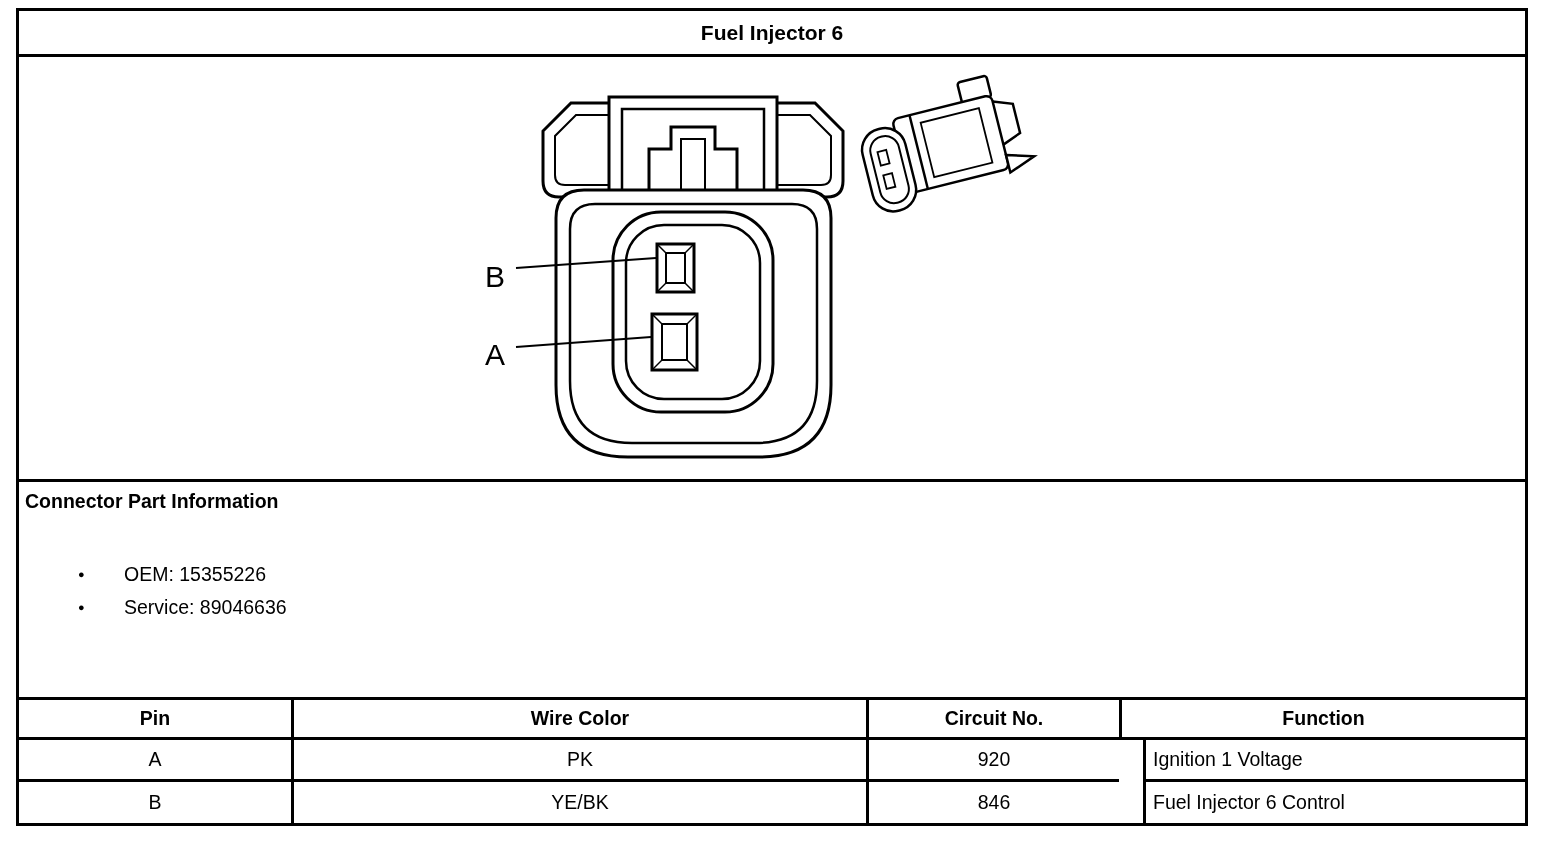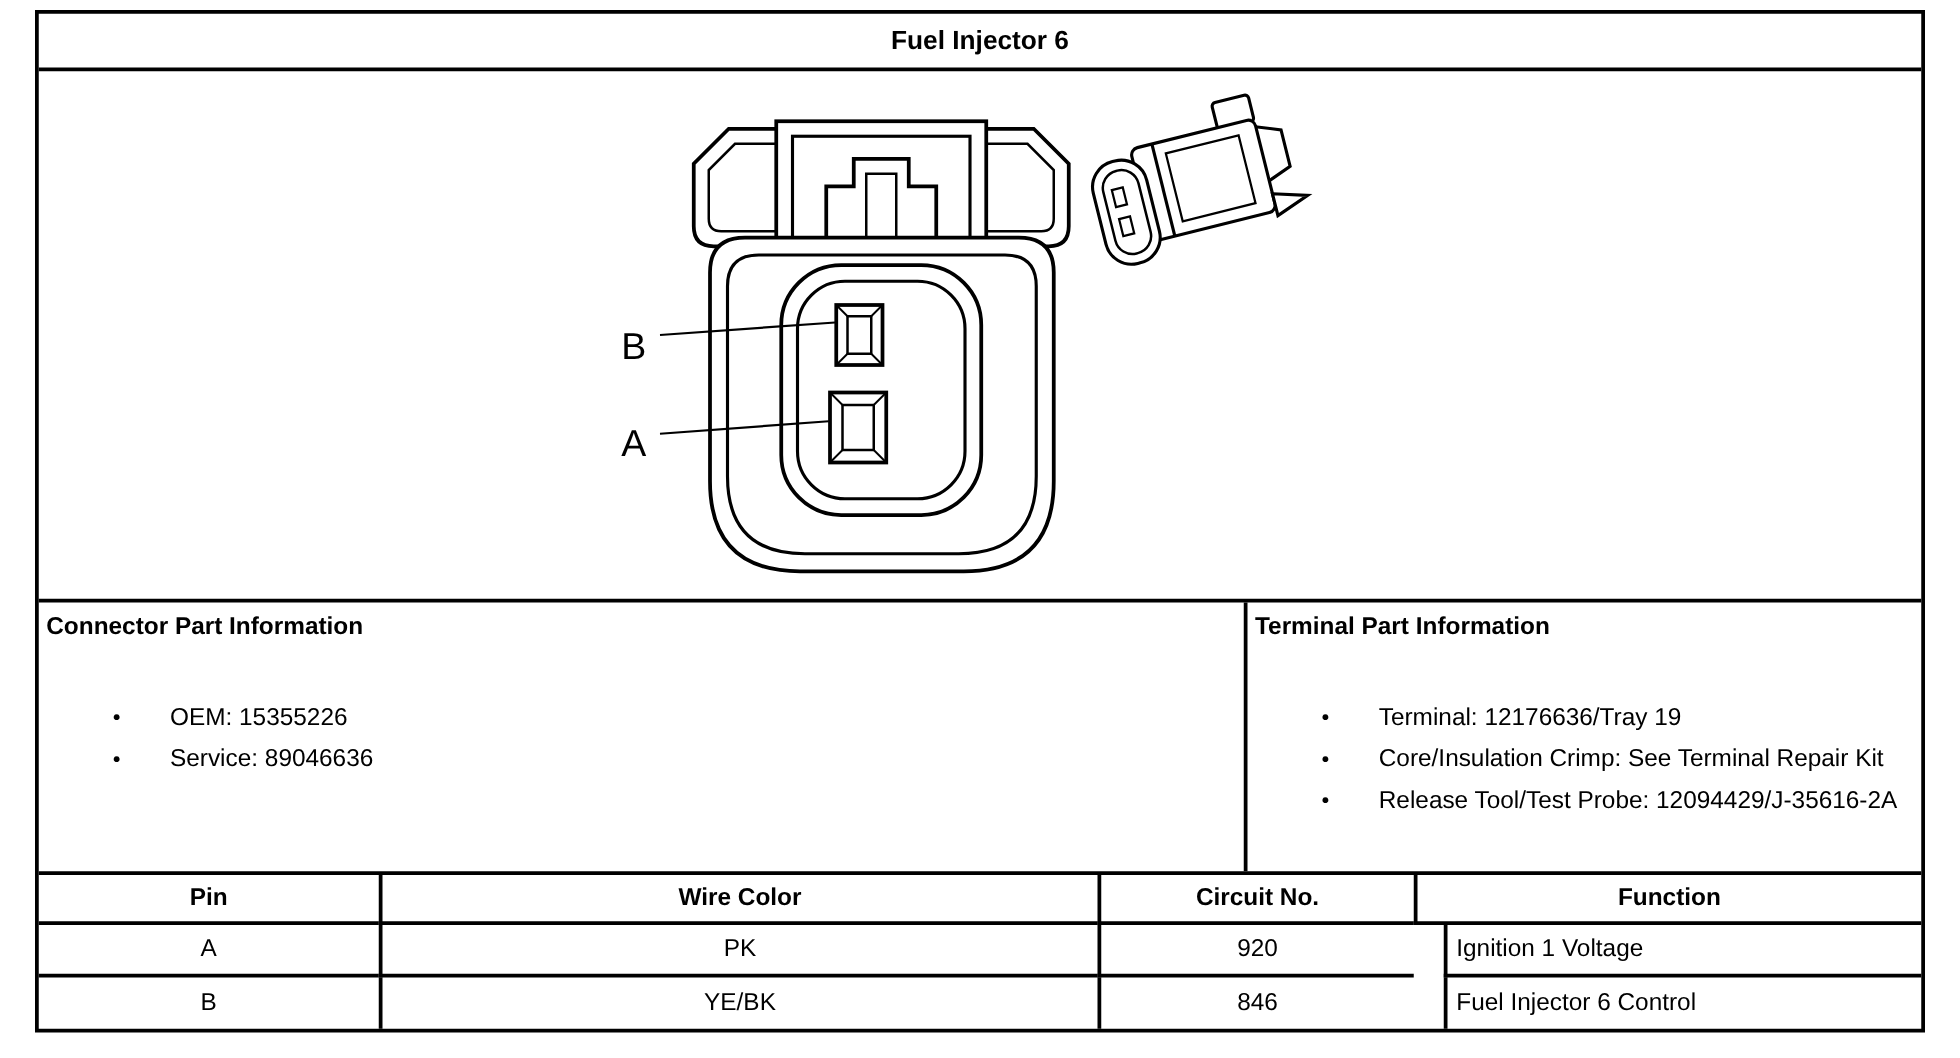--- a/index.html
+++ b/index.html
@@ -4,21 +4,21 @@
 <style>
   * { margin: 0; padding: 0; box-sizing: border-box; }
   html, body { width: 1568px; height: 846px; background: #ffffff; }
   body {
     position: relative;
     font-family: "Liberation Sans", sans-serif;
     color: #000000;
   }
   .doc {
     position: absolute;
-    left: 28px;
+    left: 16px;
     top: 8px;
     width: 1512px;
     height: 818px;
     border: 3px solid #000;
     background: #fff;
   }
   .title-row {
     height: 46px;
     border-bottom: 3px solid #000;
     display: flex;
@@ -160,28 +160,20 @@
   <div class="info-row">
 
     <div class="info-cell left">
       <div class="info-heading">Connector Part Information</div>
       <ul class="bullets">
         <li>OEM: 15355226</li>
         <li>Service: 89046636</li>
       </ul>
     </div>
 
-    <div class="info-cell right">
-      <div class="info-heading">Terminal Part Information</div>
-      <ul class="bullets">
-        <li>Terminal: 12176636/Tray 19</li>
-        <li>Core/Insulation Crimp: See Terminal Repair Kit</li>
-        <li>Release Tool/Test Probe: 12094429/J-35616-2A</li>
-      </ul>
-    </div>
 
   </div>
 
   <div class="pin-table">
 
     <div class="pt-cell header col-first">Pin</div>
     <div class="pt-cell header">Wire Color</div>
     <div class="pt-cell header">Circuit No.</div>
     <div class="pt-cell header">Function</div>
 

